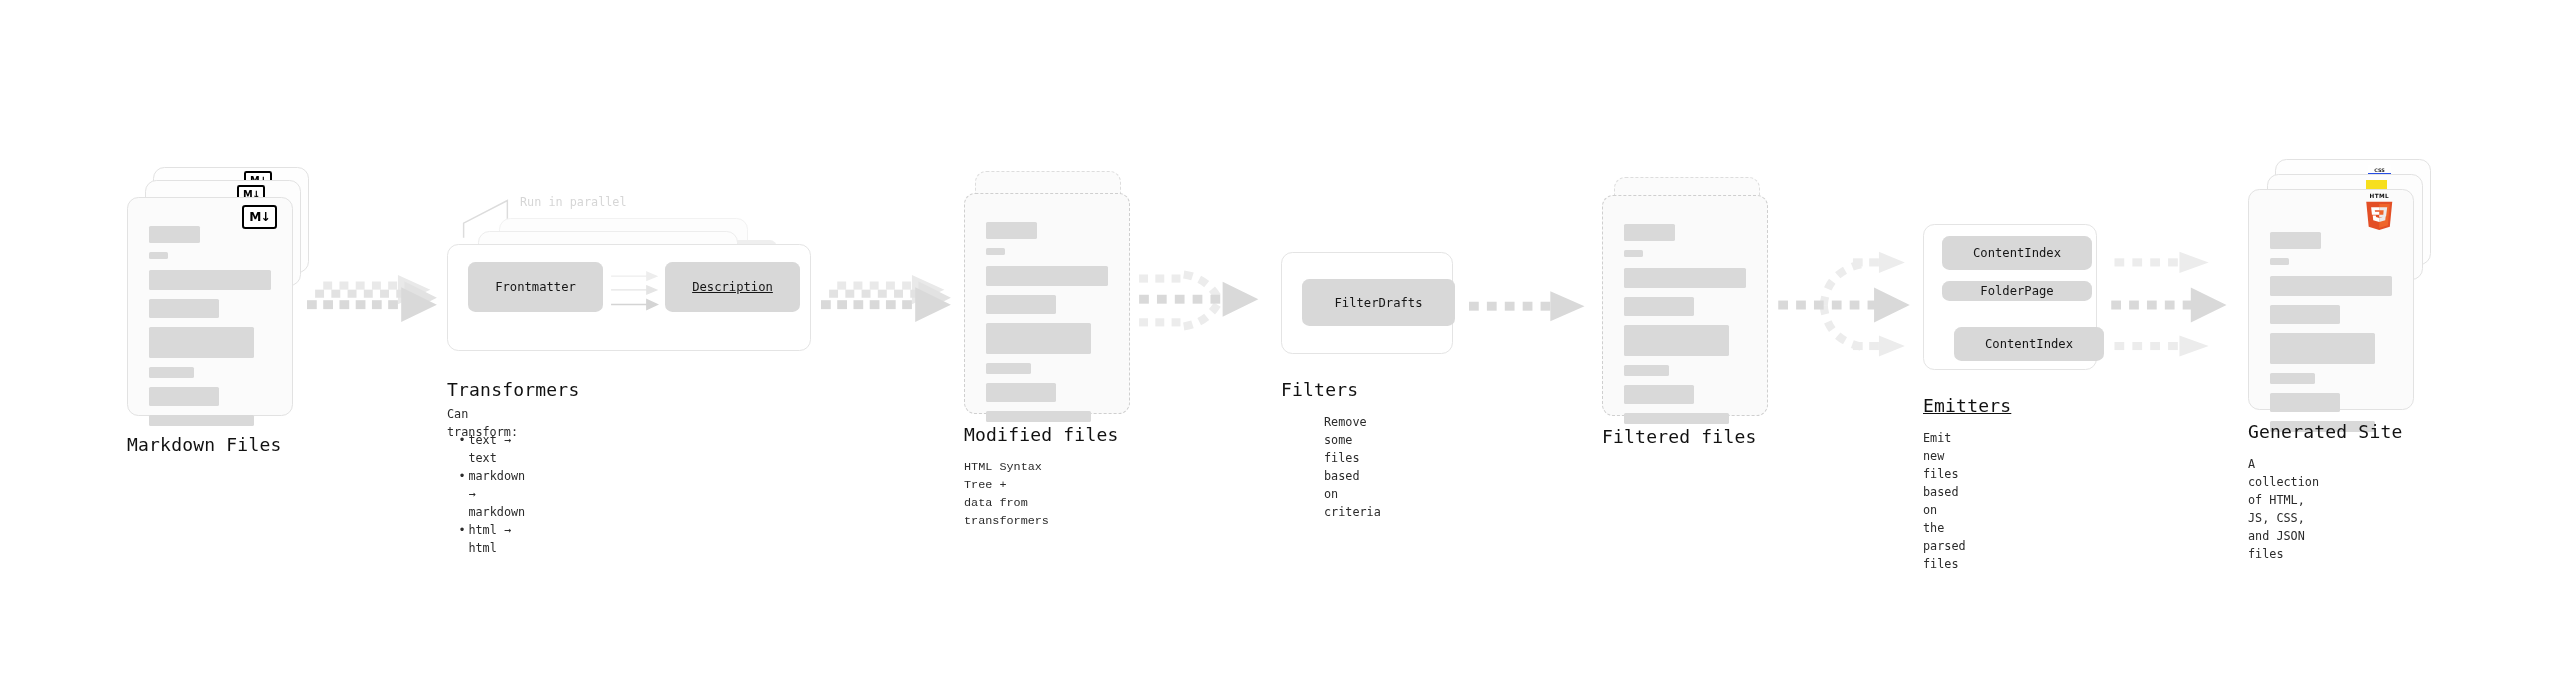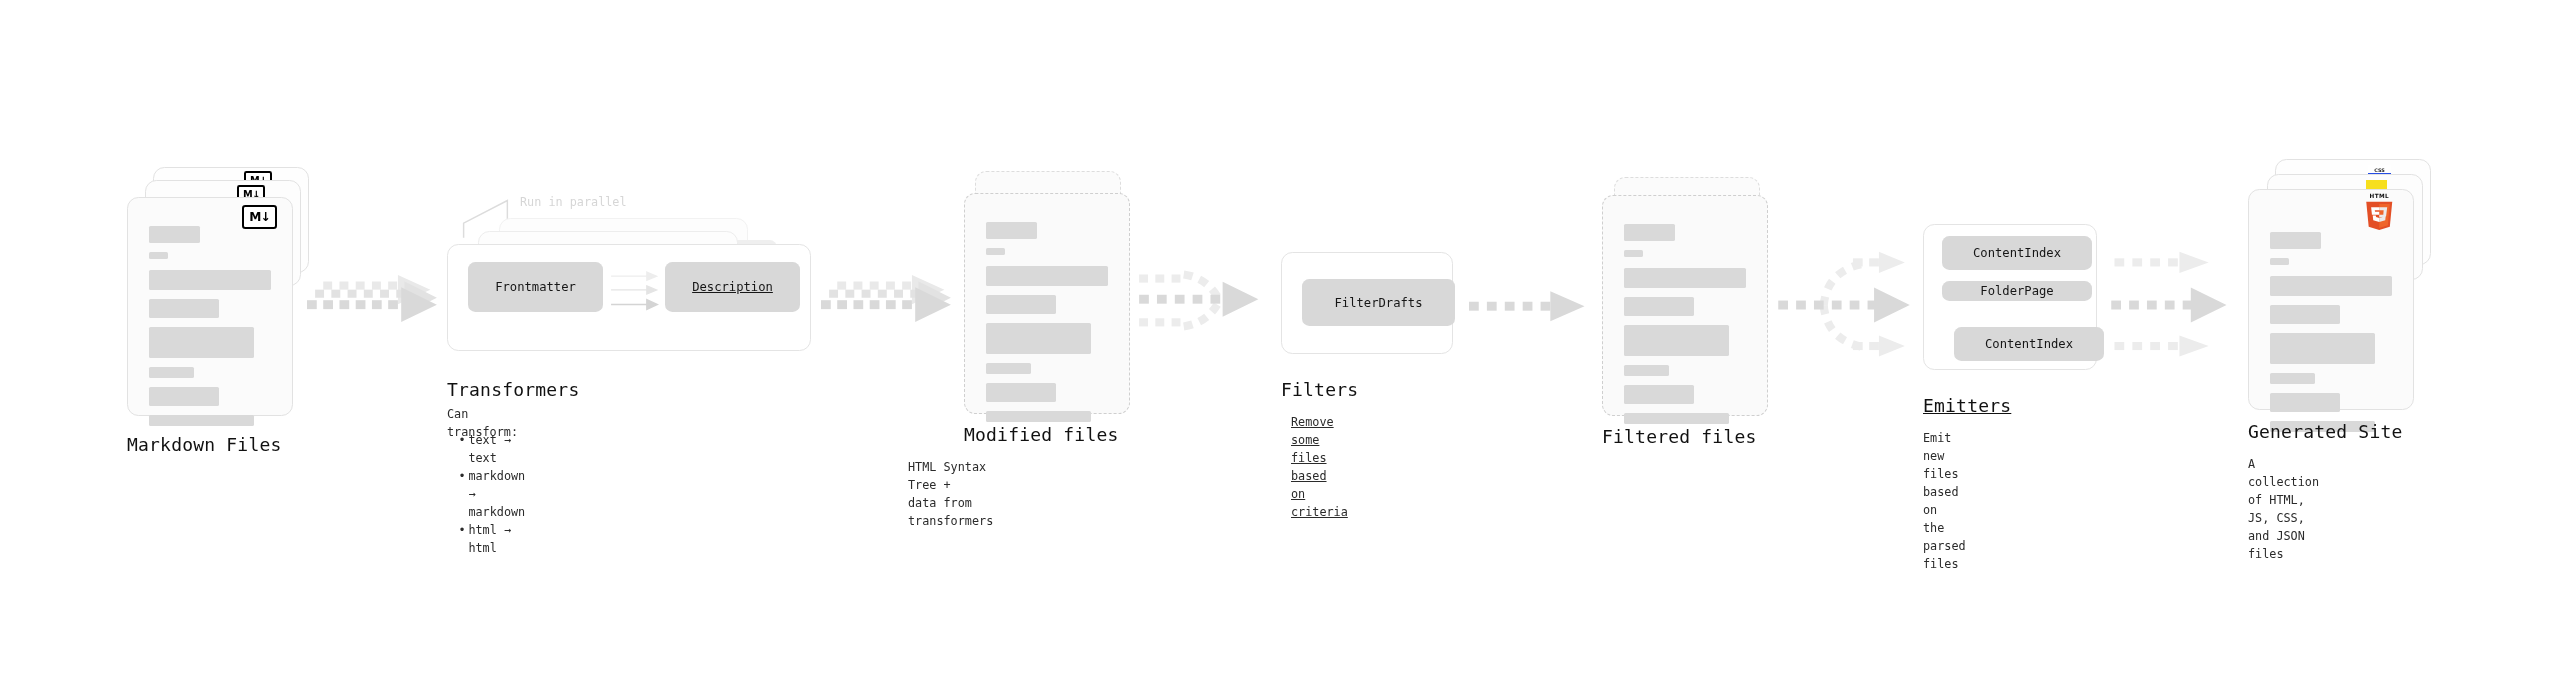--- a/index.html
+++ b/index.html
@@ -245,21 +245,21 @@
       <div class="bar" style="width:100%;height:20.3px;"></div>
       <div class="bar" style="width:57%;height:18.7px;"></div>
       <div class="bar" style="width:86%;height:31px;"></div>
       <div class="bar" style="width:37%;height:11.4px;"></div>
       <div class="bar" style="width:57%;height:18.7px;"></div>
       <div class="bar" style="width:86%;height:11.4px;"></div>
     </div>
   </div>
 
   <div class="title" style="left:964px;top:424px;">Modified files</div>
-  <div class="subtitle" style="left:908px;top:458px;">HTML Syntax Tree +
+  <div class="subtitle" style="left:964px;top:458px;font-family:Liberation Mono, monospace;">HTML Syntax Tree +
 data from transformers</div>
 </div>
 
 <div class="arrow" style="left:1139px;top:268px;">
   <svg width="130" height="73" viewBox="0 0 160 90">
     <g fill="#ececec">
       <rect x="0" y="8" width="11" height="10"></rect>
         <rect x="20" y="8" width="11" height="10"></rect>
       <rect x="40" y="8" width="11" height="10"></rect>
       <path d="M55 8 q28 4 42 28" fill="none" stroke="#ececec" stroke-width="10" stroke-dasharray="11 9"></path>
@@ -279,21 +279,21 @@
       <path d="M103 17 L147 38.5 L103 60 Z"></path>
     </g>
   </svg>
 </div>
 
 <div class="stage">
   <div class="nodebox" style="left:1281px;top:252px;width:172px;height:102px;"></div>
   <div class="pill" style="left:1302px;top:279px;width:153px;height:47px;">FilterDrafts</div>
 
   <div class="title" style="left:1281px;top:379px;">Filters</div>
-  <div class="subtitle" style="left:1291px;top:413px;text-decoration:underline;">Remove some files based
+  <div class="subtitle" style="left:1324px;top:413px;">Remove some files based
 on criteria</div>
 </div>
 
 <div class="arrow" style="left:1469px;top:291px;">
   <svg width="122" height="41" viewBox="0 0 150 50">
     <g fill="#d9d9d9">
       <rect x="0" y="13" width="12" height="11"></rect>
         <rect x="22" y="13" width="12" height="11"></rect>
       <rect x="44" y="13" width="12" height="11"></rect>
         <rect x="66" y="13" width="12" height="11"></rect>

